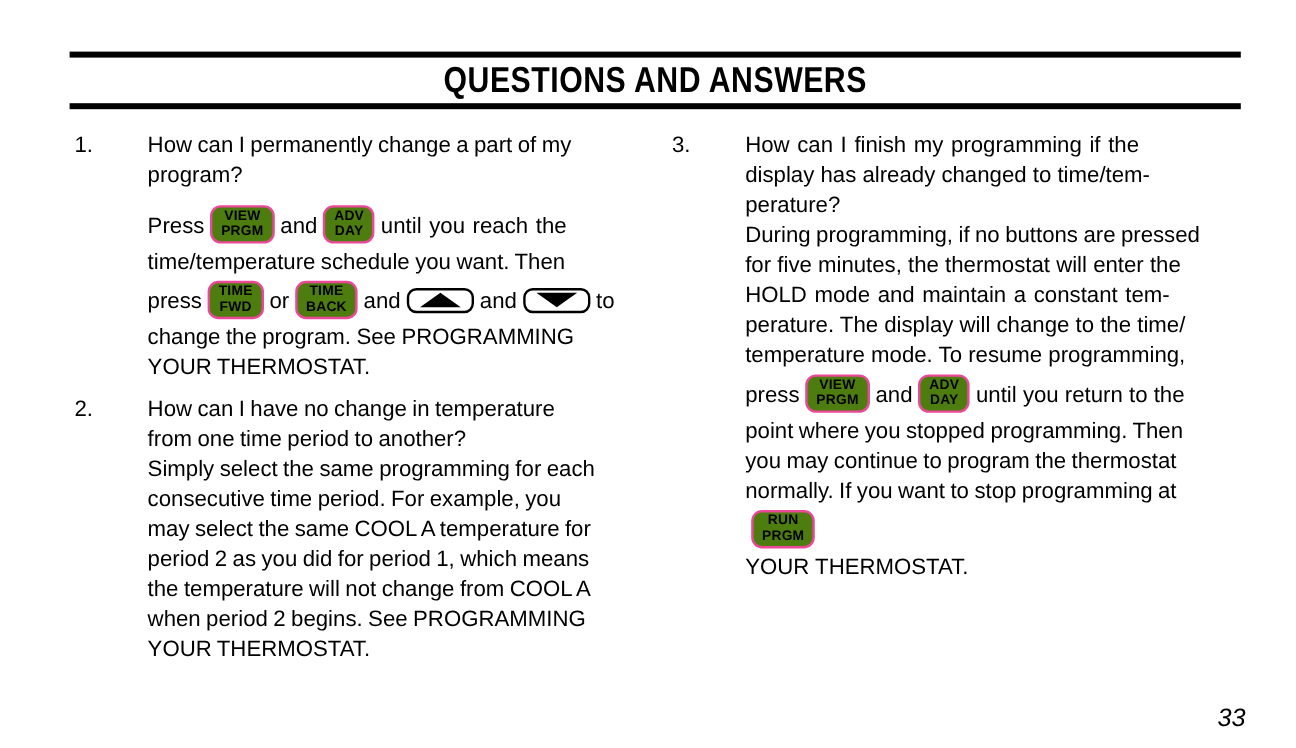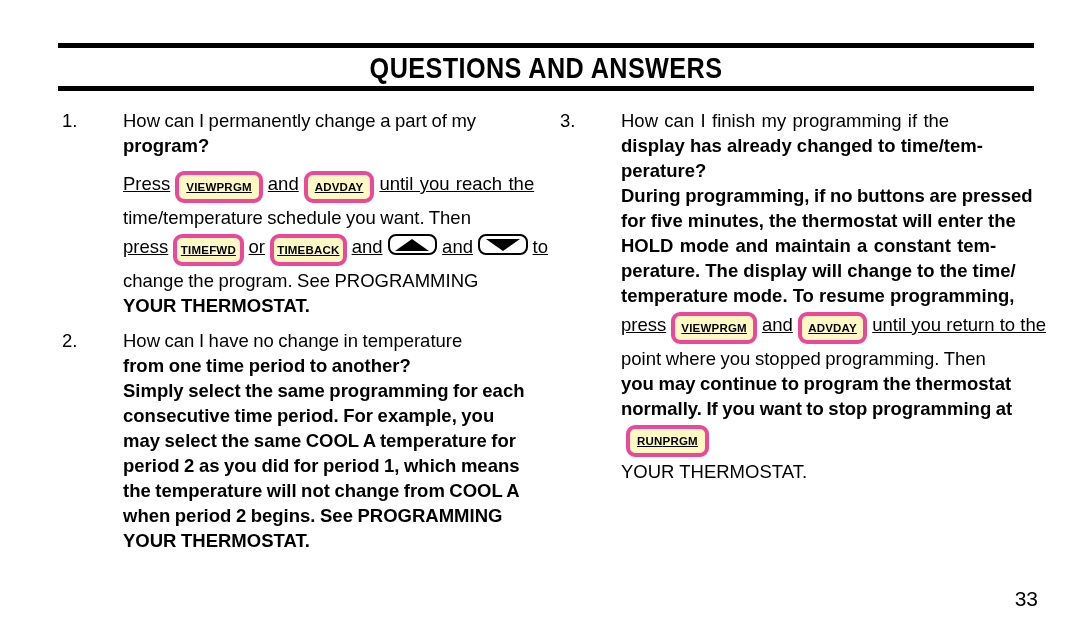--- a/index.html
+++ b/index.html
@@ -72,47 +72,46 @@
 
   .qa-body {
     margin-left: 63px;
   }
 
   .para {
     font-size: 18.5px;
     line-height: 25px;
     margin: 0;
   }
-  .para + .para { margin-top: 0; font-weight: bold; }
+  .para + .para { margin-top: 0; }
   .tight { word-spacing: -0.6px; }
   .loose { word-spacing: 1.2px; }
 
   .gap-sm { height: 9px; }
 
   
   .btn-line {
     display: flex;
-    align-items: flex-start;
+    align-items: center;
     font-size: 18.5px;
     line-height: 25px;
     white-space: nowrap;
     margin: 4px 0 2px 0;
-    text-decoration: underline;
   }
   .btn-line .txt { display: inline-block; }
 
   
   .keycap {
     display: inline-flex;
-    flex-direction: row;
+    flex-direction: column;
     align-items: center;
     justify-content: center;
-    border: 4px solid #ec4899;
+    border: 2px solid #ec4899;
     border-radius: 9px;
-    background: #fef9c3;
+    background: #4d7c0f;
     font-weight: bold;
     font-size: 11.5px;
     line-height: 13px;
     letter-spacing: 0.2px;
     padding: 3px 7px;
     min-width: 36px;
     height: 32px;
     box-sizing: border-box;
     margin: 0 5px;
     vertical-align: middle;
@@ -146,20 +145,21 @@
     border-top: 12px solid #000000;
   }
 
   
   .page-number {
     position: absolute;
     right: 42px;
     bottom: 12px;
     font-size: 21px;
     font-weight: normal;
+    font-style: italic;
   }
 </style>
 </head>
 <body>
 
 <div class="page">
 
   <div class="rule rule-top"></div>
   <div class="page-title">QUESTIONS AND ANSWERS</div>
   <div class="rule rule-bottom"></div>

